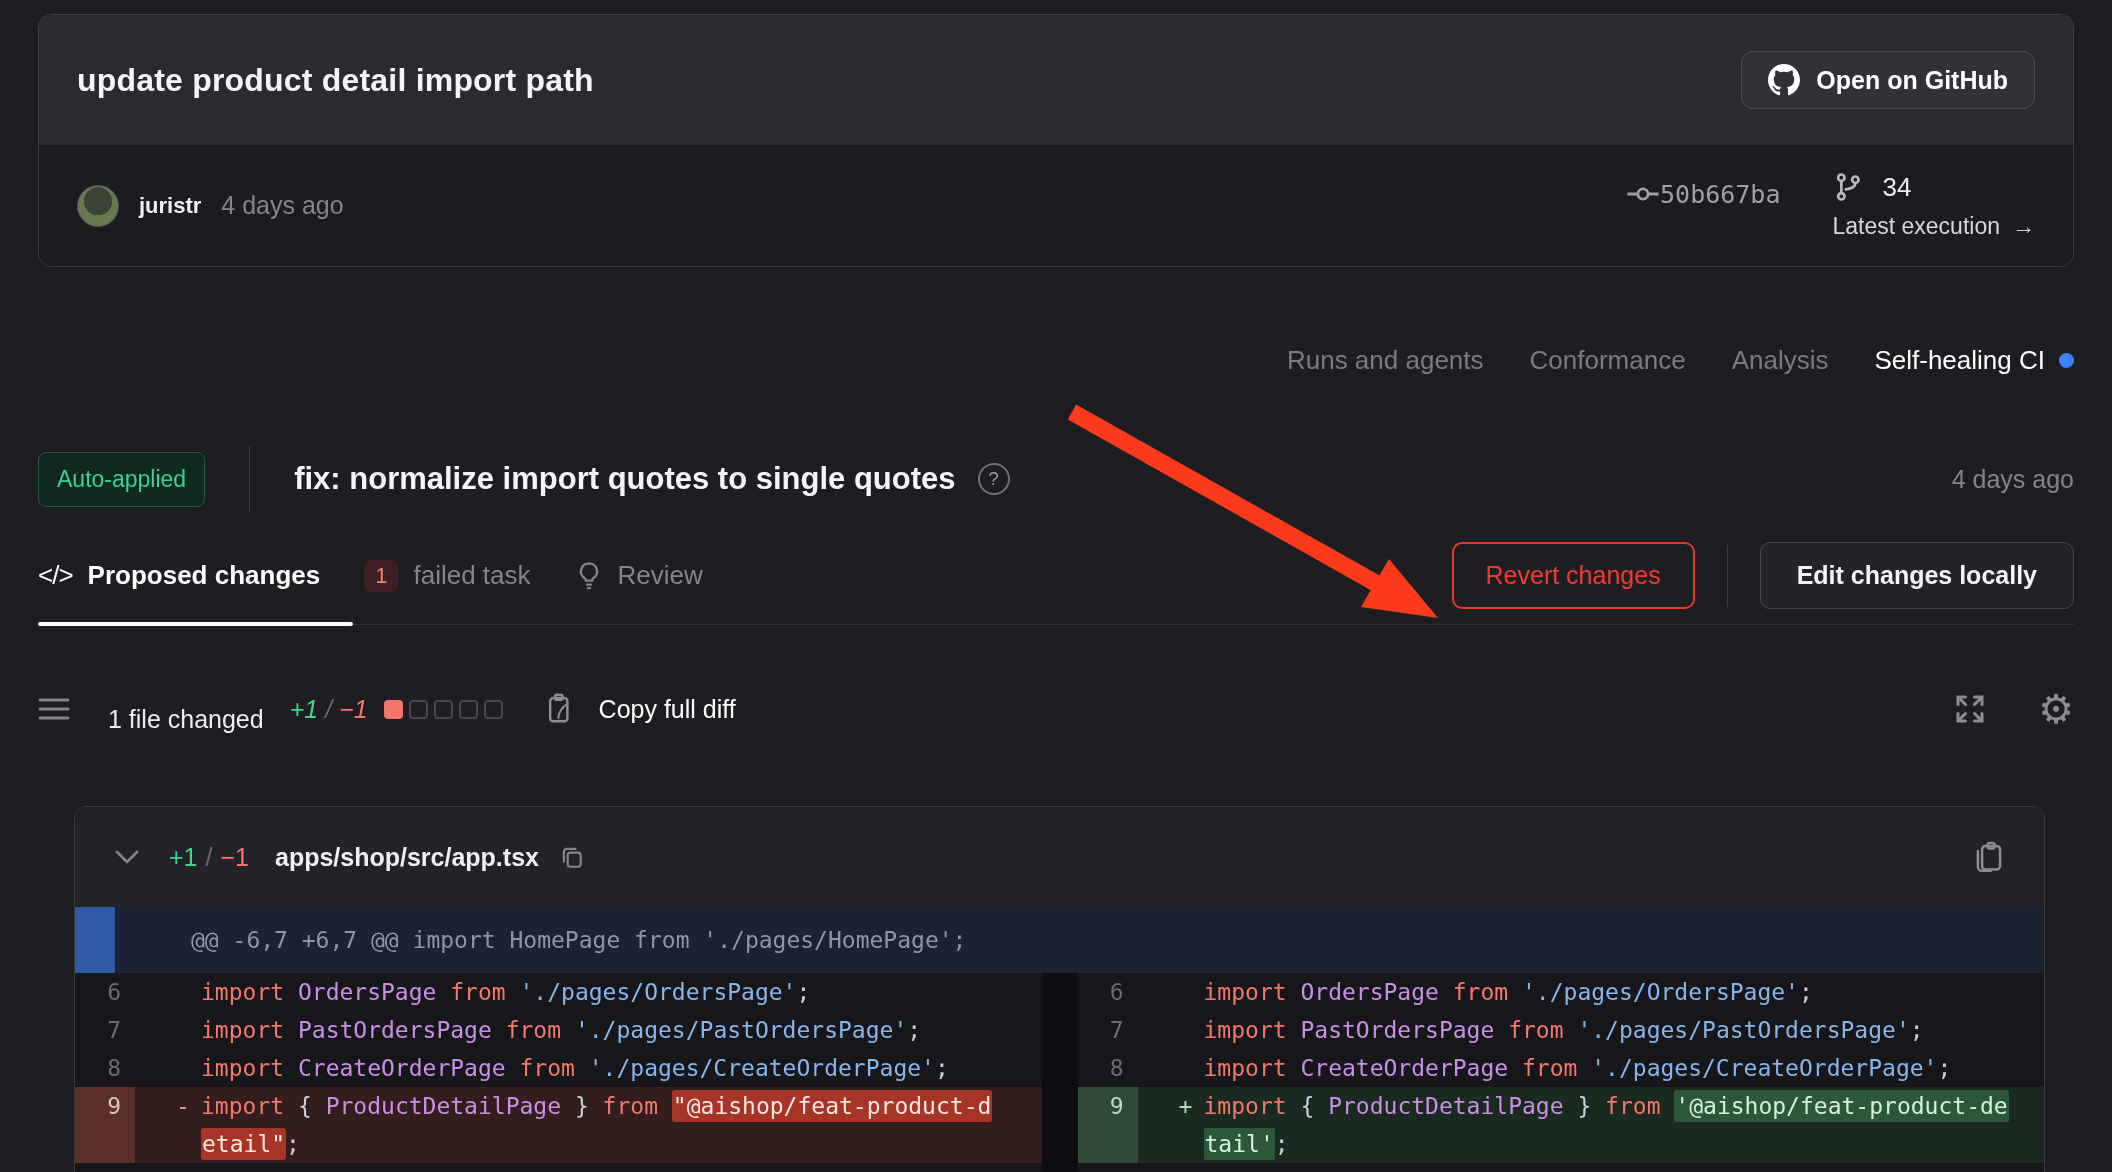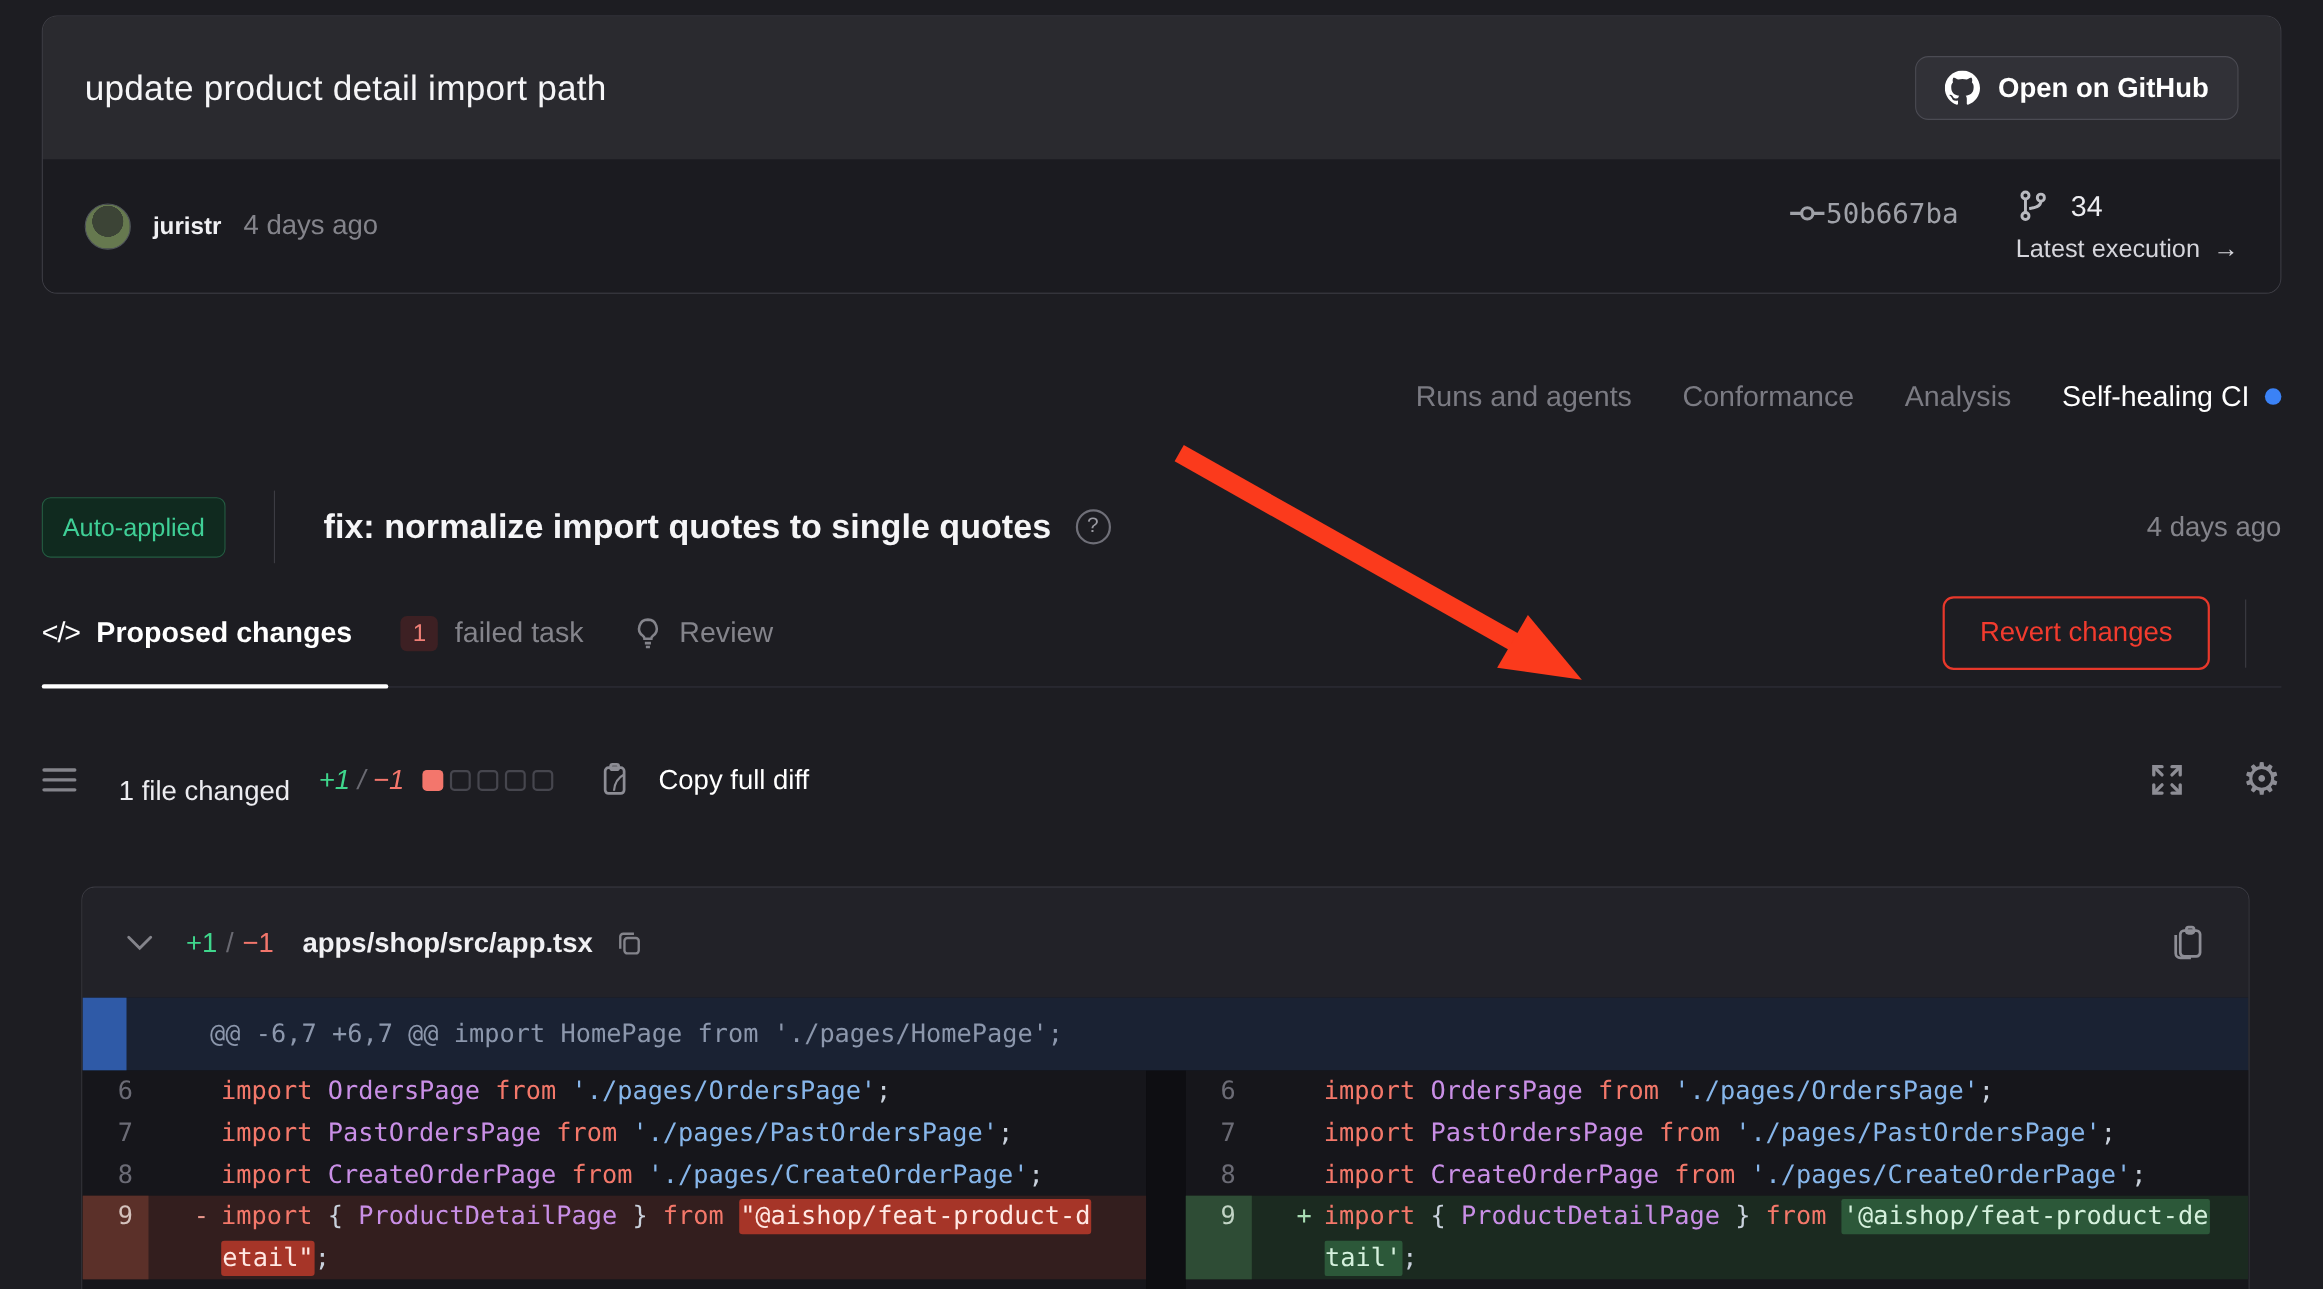--- a/index.html
+++ b/index.html
@@ -4,21 +4,21 @@
 <style>
   * { margin:0; padding:0; box-sizing:border-box; }
   html,body { background:#131316; }
   body { width:2112px; height:1172px; overflow:hidden; font-family:"Liberation Sans",sans-serif; }
   .page { position:relative; width:2112px; height:1172px; background:#1d1d22; overflow:hidden; }
   .content { padding:0 38px; }
 
   
   .header-card { margin-top:14px; border:1px solid #3d3d44; border-radius:14px; overflow:hidden; }
   .hc-top { background:#2a2a2f; display:flex; justify-content:space-between; align-items:center; padding:36px 38px; }
-  .page-title { font-size:32px; font-weight:400; color:#f5f5f7; letter-spacing:.2px; }
+  .page-title { font-size:32px; font-weight:700; color:#f5f5f7; letter-spacing:.2px; }
   .gh-btn { display:flex; align-items:center; gap:16px; background:#313137; border:1px solid #4b4b53;
             border-radius:12px; padding:12px 26px; color:#ffffff; font-size:25px; font-weight:600; cursor:pointer; }
   .hc-bottom { background:#1b1b20; display:flex; justify-content:space-between; align-items:center; padding:26px 38px; }
   .author { display:flex; align-items:center; gap:20px; }
   .avatar { width:42px; height:42px; border-radius:50%;
             background:radial-gradient(circle at 50% 38%, #3c4436 0 44%, #66794f 45% 100%); border:1px solid #50565a; }
   .author-name { font-size:22px; font-weight:700; color:#f0f0f3; }
   .muted { color:#84848b; }
   .time-ago { font-size:25px; }
   .meta { display:flex; align-items:flex-start; gap:52px; }
@@ -190,20 +190,21 @@
             <path d="M12 2a7 7 0 0 1 4 12.7c-.9.7-1.3 1.6-1.3 2.3h-5.4c0-.7-.4-1.6-1.3-2.3A7 7 0 0 1 12 2z"></path>
             <line x1="9.6" y1="20.5" x2="14.4" y2="20.5"></line>
               <line x1="10.4" y1="23.5" x2="13.6" y2="23.5"></line>
           </svg>
         </span>
         <span>Review</span>
       </span>
       <span class="actions">
         <button class="revert-btn">Revert changes</button>
         <span class="btn-div"></span>
+        <button class="edit-btn">Edit changes locally</button>
       </span>
     </div>
     <div class="tabs-underline">
       <span class="base"></span>
         <span class="seg"></span>
     </div>
 
     <div class="diff-toolbar">
       <span class="icon-btn">
         <svg class="ic" width="32" height="24" viewBox="0 0 32 24" stroke="#84848b" stroke-width="3" stroke-linecap="round">

